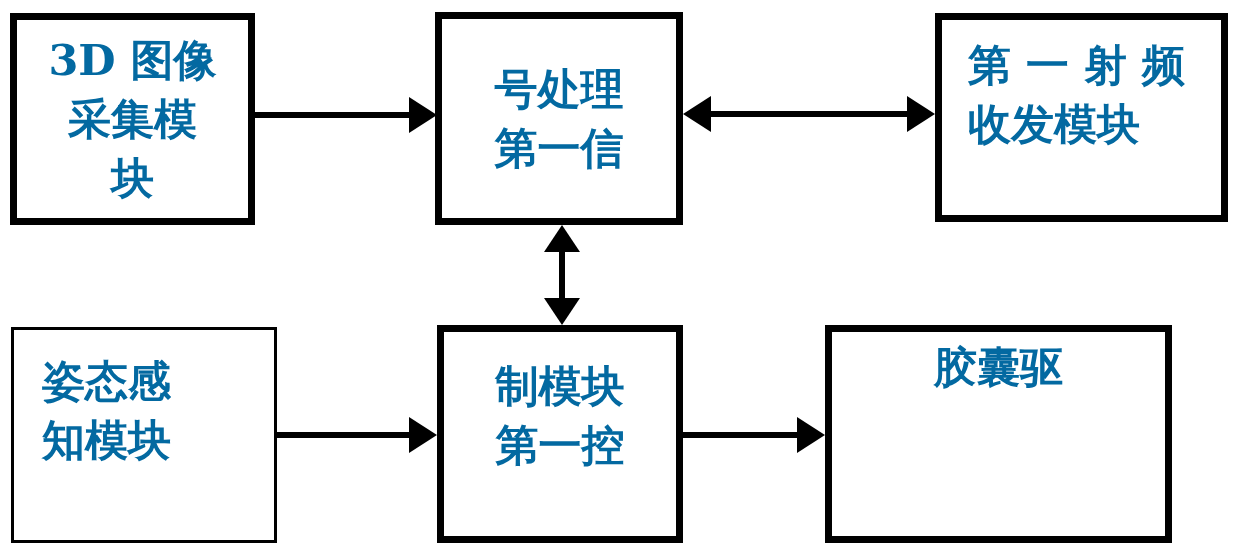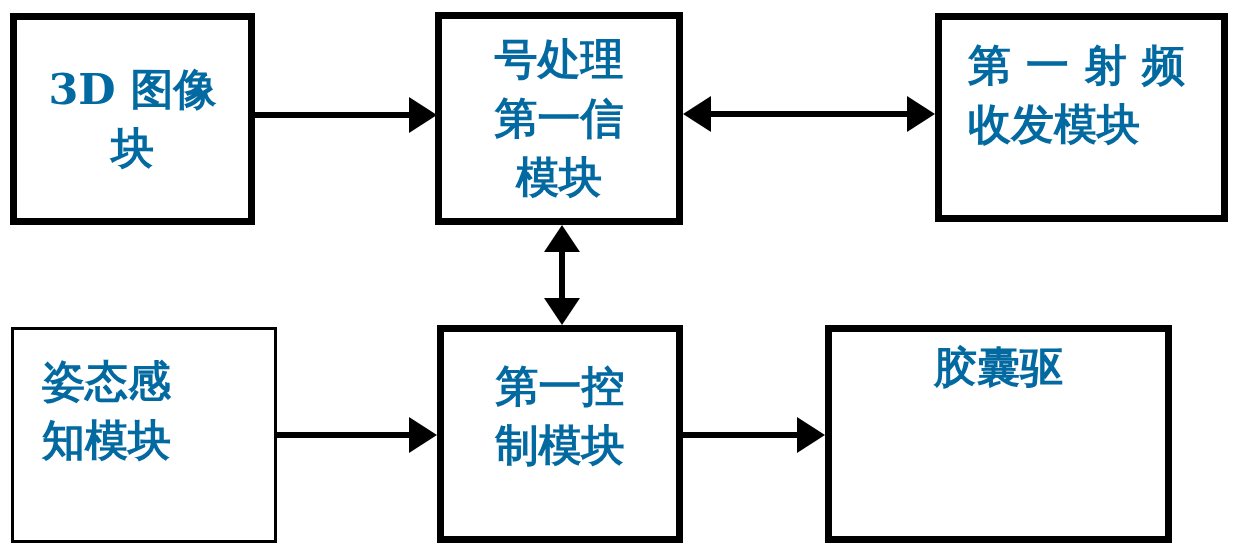--- a/index.html
+++ b/index.html
@@ -49,42 +49,42 @@
   }
   .arrow * { fill: #000000; stroke: none; }
 </style>
 </head>
 <body>
 
 <div class="canvas">
 
   <div class="box center-h center-v" id="box-3d-image">
     <span class="line">3D 图像</span>
+    <span class="line">采集模</span>
     <span class="line">块</span>
   </div>
 
   <div class="box center-h center-v" id="box-signal">
     <span class="line">号处理</span>
     <span class="line">第一信</span>
-    <span class="line">模块</span>
   </div>
 
   <div class="box" id="box-attitude">
     <span class="line">姿态感</span>
     <span class="line">知模块</span>
   </div>
 
   <div class="box" id="box-rf">
     <span class="line">第 一 射 频</span>
     <span class="line">收发模块</span>
   </div>
 
   <div class="box center-h" id="box-control">
+    <span class="line">制模块</span>
     <span class="line">第一控</span>
-    <span class="line">制模块</span>
   </div>
 
   <div class="box center-h" id="box-capsule">
     <span class="line">胶囊驱</span>
   </div>
 
   <svg class="arrow" style="left:255px; top:97px;" width="182" height="36" viewBox="0 0 182 36">
     <rect x="0" y="15" width="156" height="6"></rect>
     <polygon points="154,0 154,36 182,18"></polygon>
   </svg>

